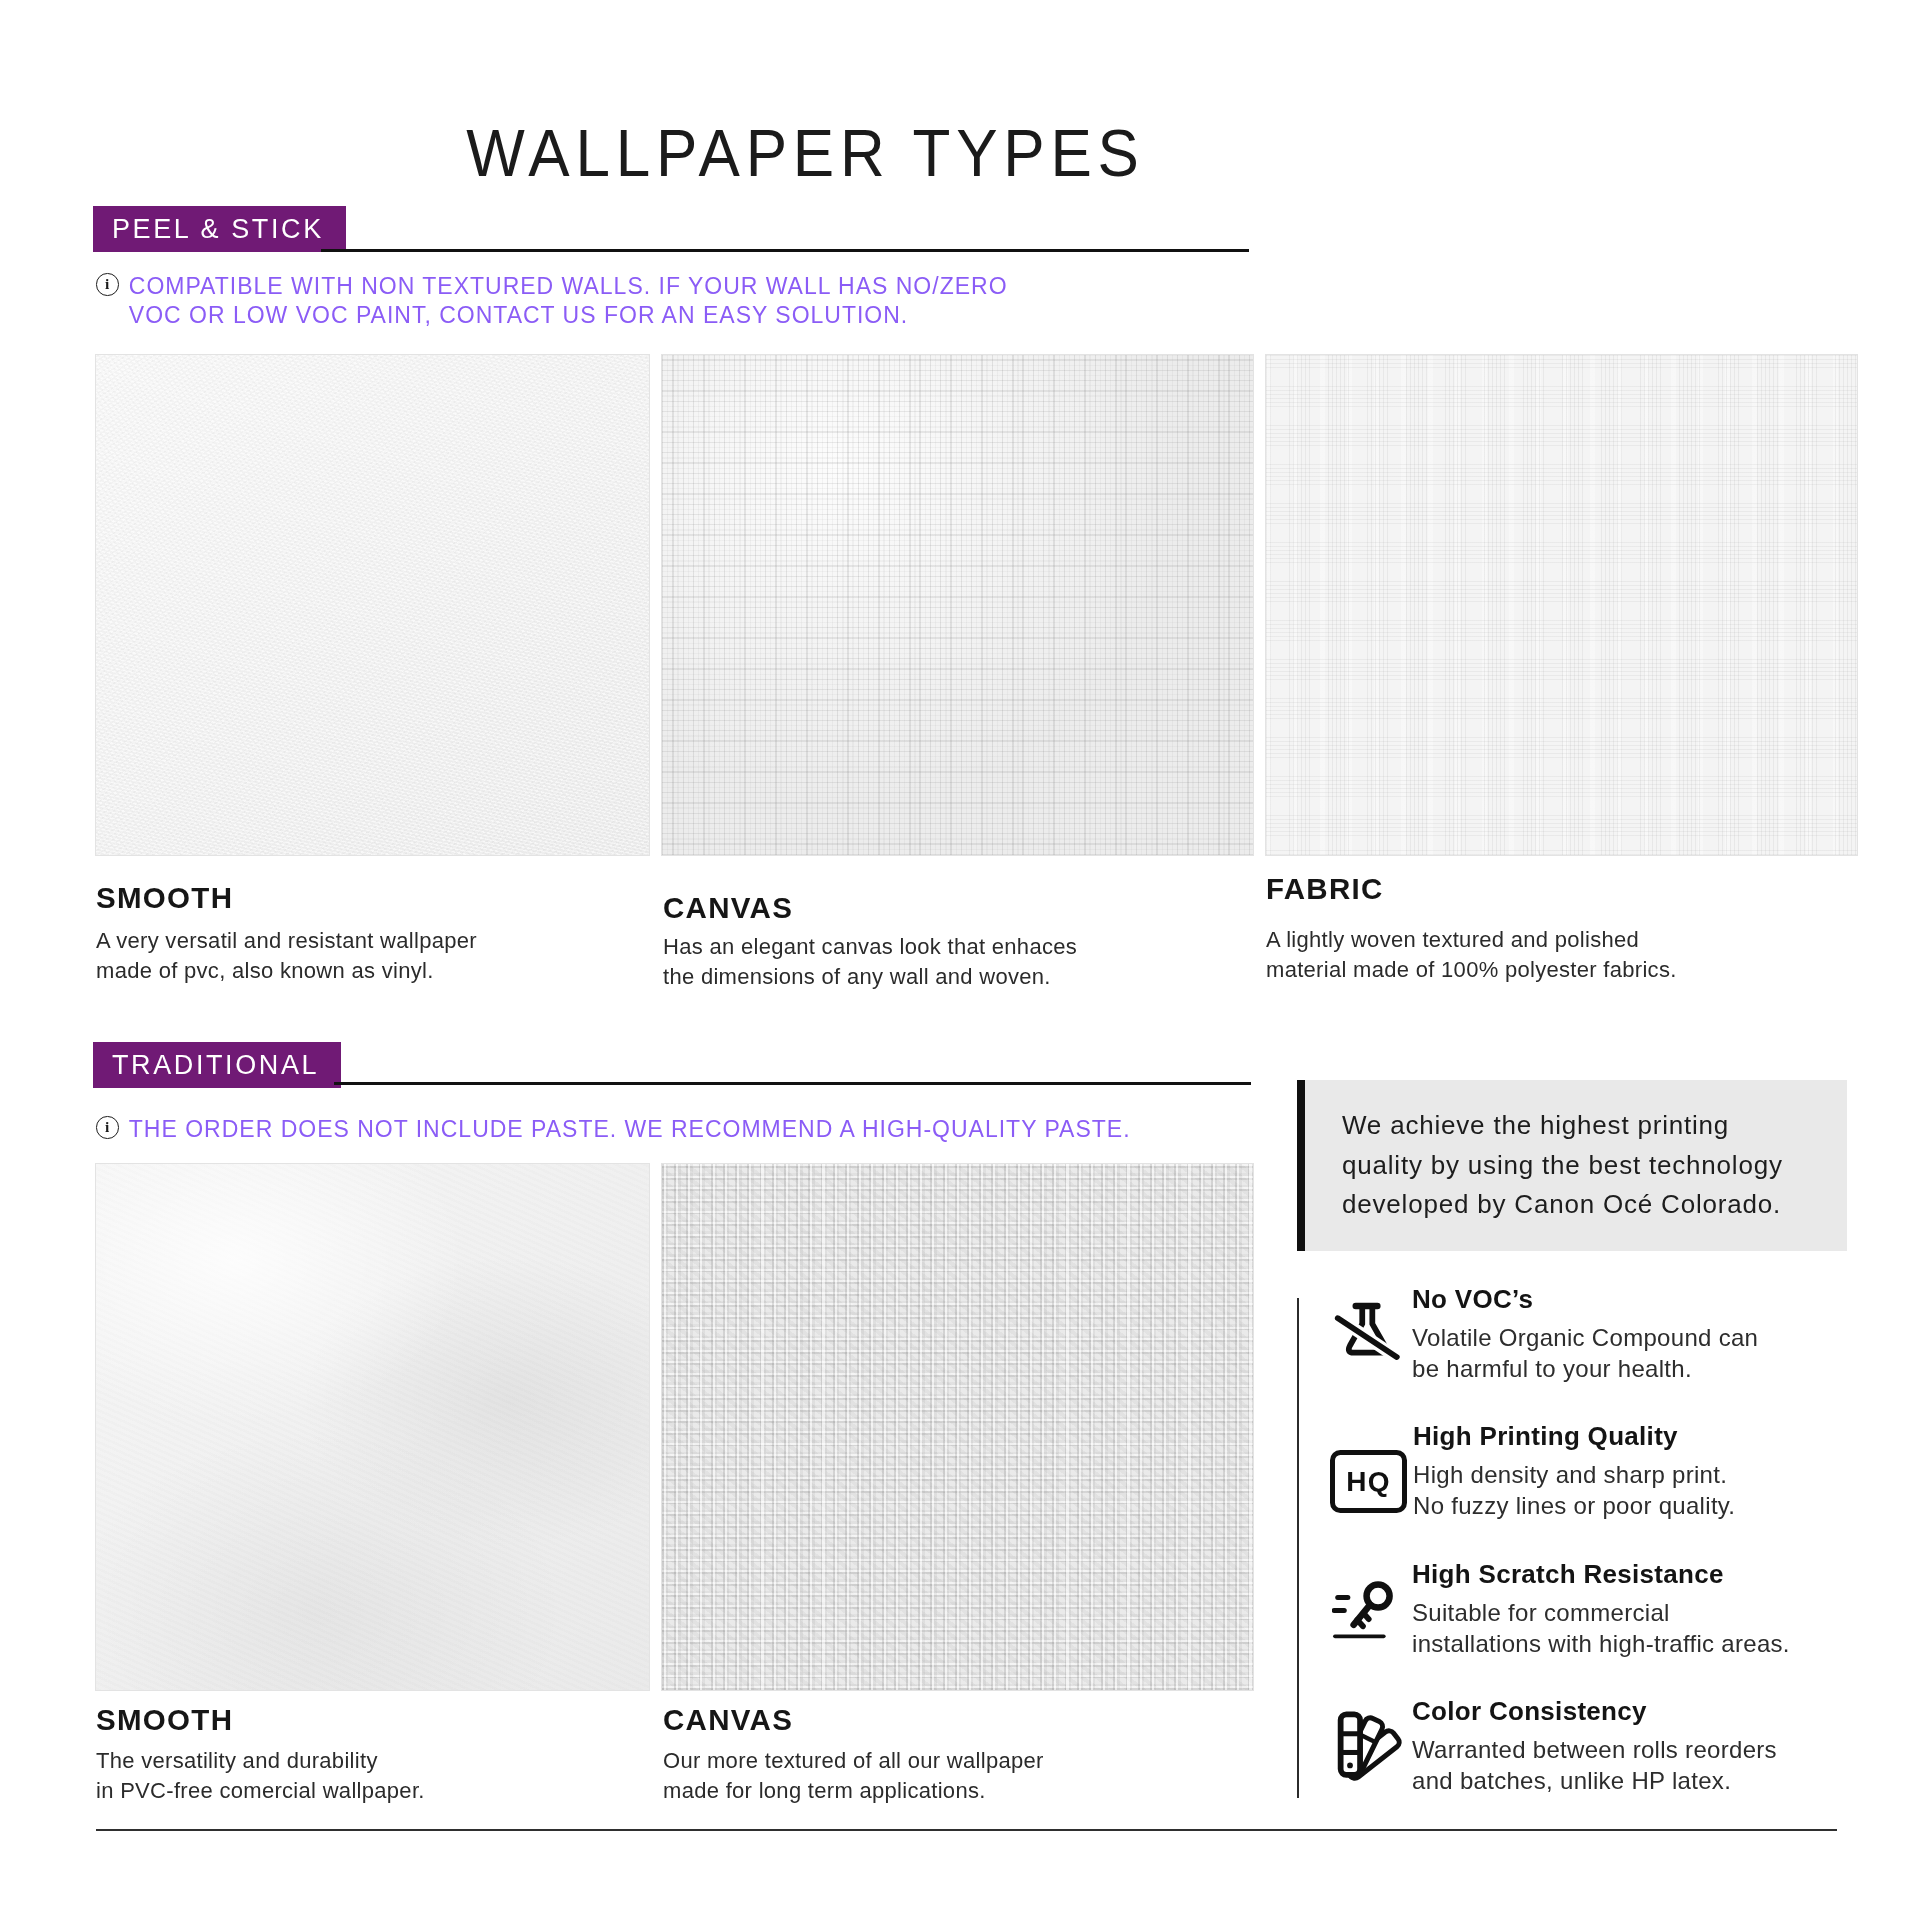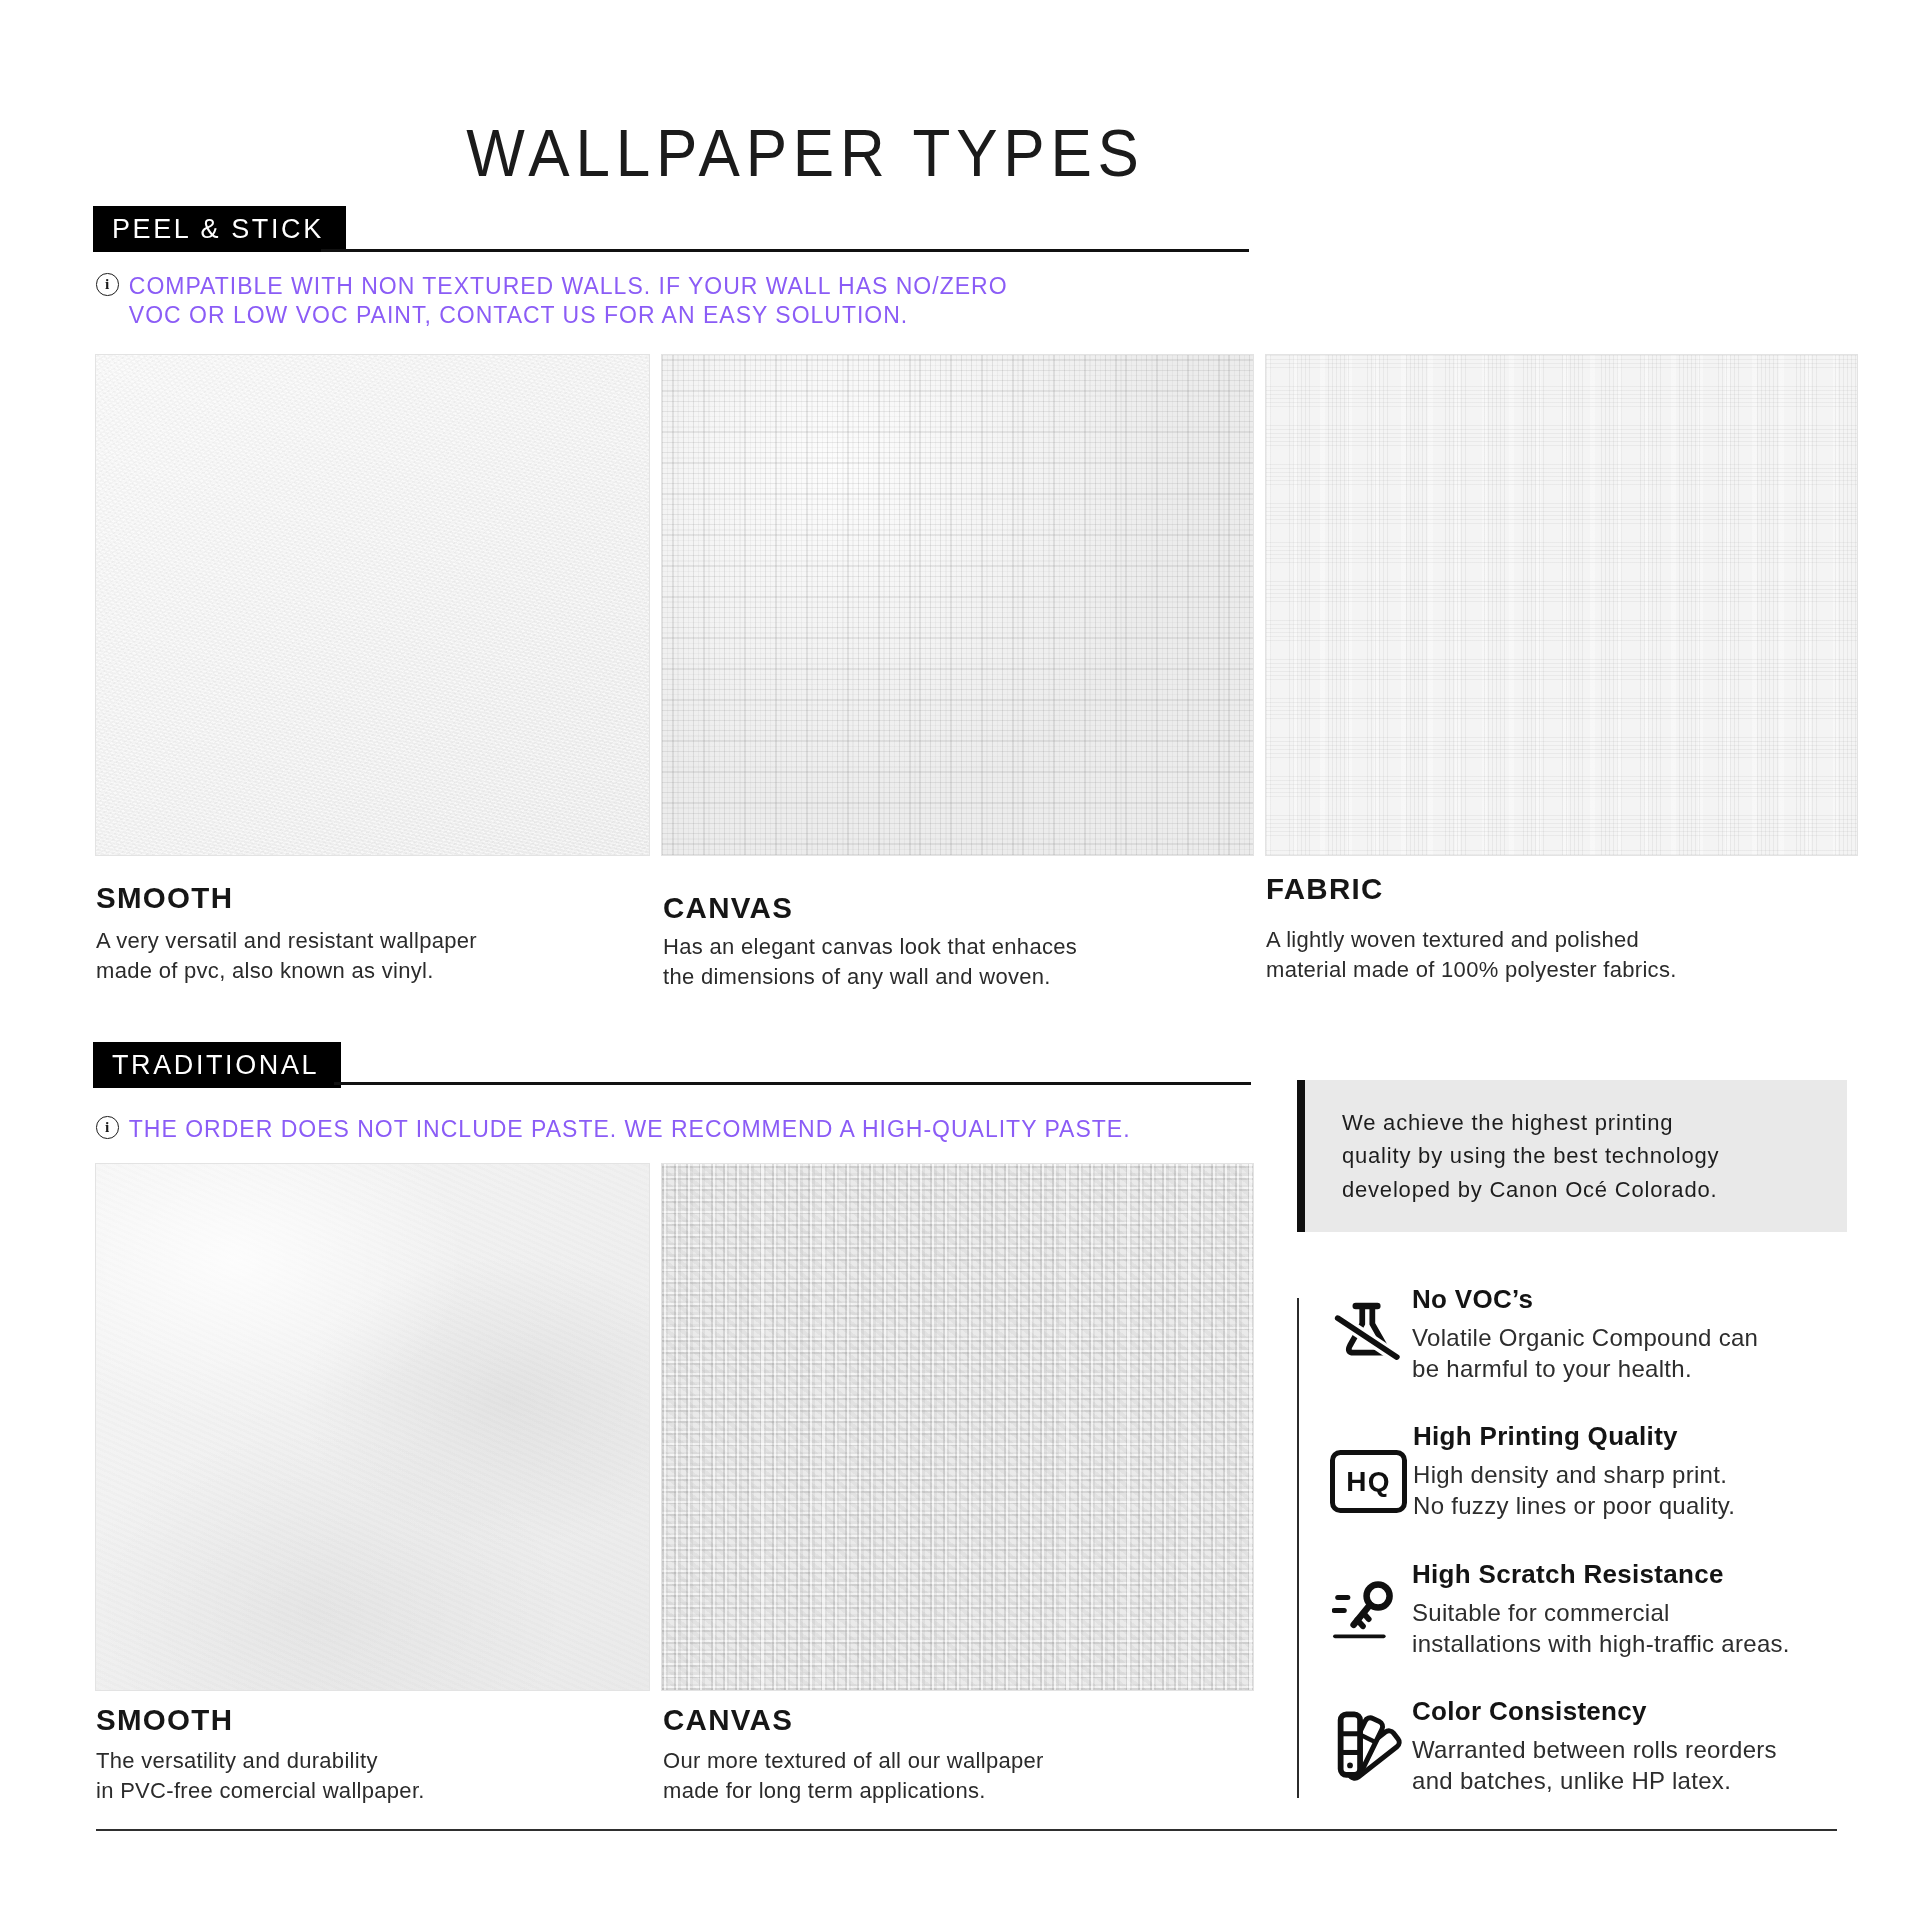--- a/index.html
+++ b/index.html
@@ -10,21 +10,21 @@
   }
   .abs{position:absolute;}
   
   .page-title{
     left:96px;top:72px;width:1419px;text-align:center;
     font-size:62px;font-weight:400;letter-spacing:5.8px;color:#1b1b1b;
     transform:scaleY(1.08);transform-origin:top center;white-space:nowrap;
   }
   
   .section-label{
-    background:#000000;color:#ffffff;font-weight:400;
+    background:#701a75;color:#ffffff;font-weight:400;
     font-size:27px;letter-spacing:2.6px;line-height:1;
     padding:10.3px 22px 9px 19px;white-space:nowrap;
   }
   .section-rule{background:#111;height:3.2px;}
   
   .info-note{display:flex;align-items:flex-start;gap:10.3px;}
   .info-circle{
     flex:0 0 auto;width:20.5px;height:20.5px;border:1.9px solid #1c1c1c;border-radius:50%;
     font-size:15.4px;font-weight:700;color:#1c1c1c;text-align:center;line-height:20.5px;
     font-family:"Liberation Serif", serif;margin-top:1.3px;
@@ -76,21 +76,21 @@
     font-size:22px;font-weight:400;color:#2b2b2b;line-height:1.38;
     letter-spacing:0.3px;white-space:pre-line;
   }
   
   .quality-box{
     left:1297px;top:1080px;width:550px;box-sizing:border-box;
     background:#e9e9e9;border-left:8.3px solid #101010;
     padding:26px 41px 26px 37px;
   }
   .quality-text{
-    font-size:22px;color:#1d1d1d;line-height:1.52;letter-spacing:0.8px;white-space:pre-line;
+    font-size:26px;color:#1d1d1d;line-height:1.52;letter-spacing:0.8px;white-space:pre-line;
   }
   .features-divider{left:1297px;top:1298px;width:1.9px;height:500px;background:#2b2b2b;}
   .feature{left:1330px;width:520px;display:flex;gap:6px;align-items:center;}
   .feature-icon{flex:0 0 76px;display:flex;justify-content:center;}
   .feature-title{font-size:26px;font-weight:700;color:#141414;letter-spacing:0.3px;margin:1.3px 0 6.4px 0;}
   .feature-desc{font-size:24px;color:#2d2d2d;line-height:1.32;letter-spacing:0.3px;white-space:pre-line;}
   .hq-badge{
     width:67px;height:53px;border:5.8px solid #101010;border-radius:10.3px;
     display:flex;align-items:center;justify-content:center;
     font-size:28px;font-weight:700;letter-spacing:1.3px;color:#101010;margin-top:21px;

